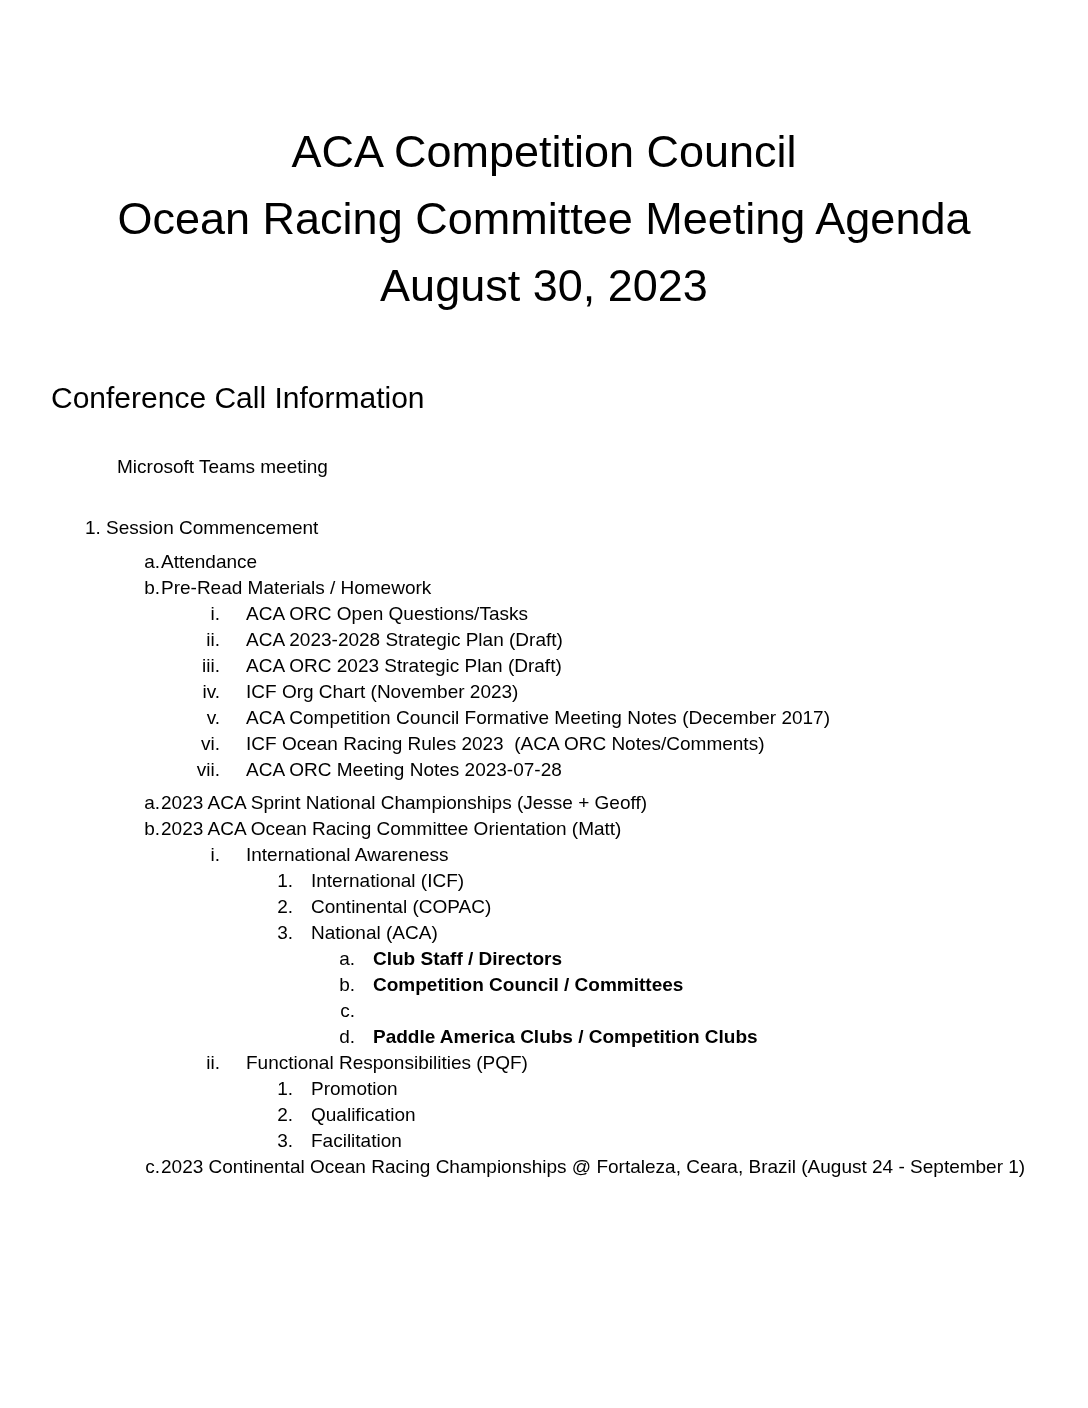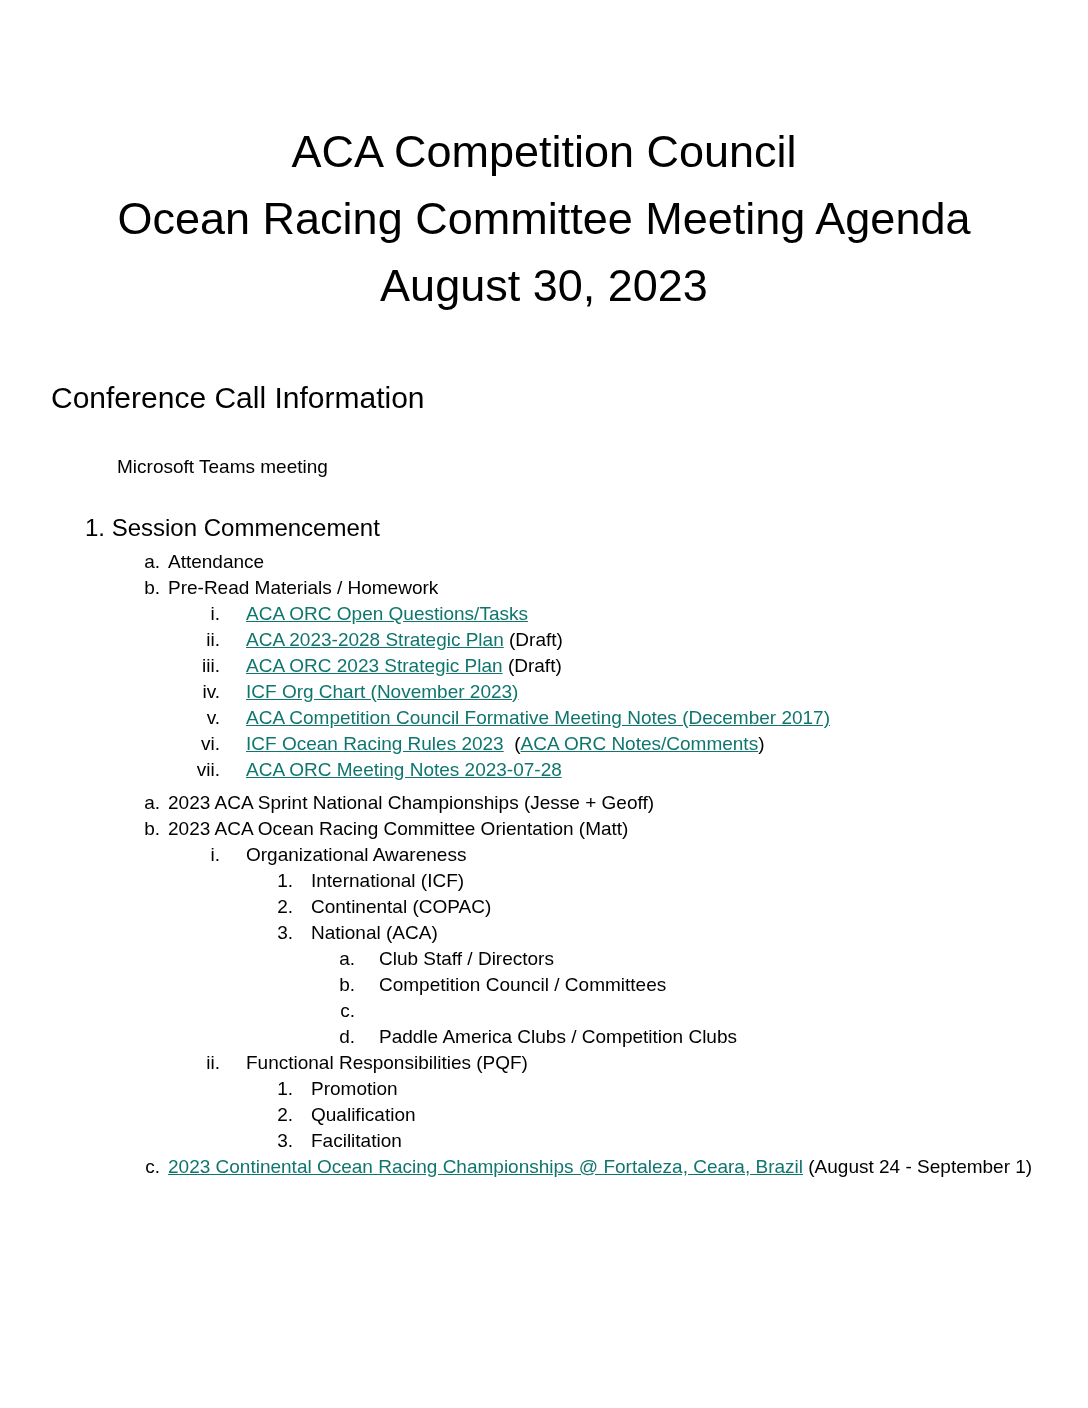--- a/index.html
+++ b/index.html
@@ -29,51 +29,50 @@
     line-height: 37px;
     font-weight: 400;
   }
   .teams-line {
     margin: 38px 8px 0 117px;
     font-size: 19px;
     line-height: 26px;
   }
   .h2 {
     margin: 4px 0 0 85px;
-    font-size: 24px;
+    font-size: 19px;
     line-height: 35px;
     font-weight: 400;
   }
   .h2.first { margin-top: 30px; }
   .h2.second { margin-top: 0; }
   .rows { padding-right: 51px; }
   .rows.s1 { margin-top: 4px; }
   .rows.s2 { margin-top: 7px; }
   .row {
     display: flex;
     font-size: 19px;
     line-height: 26px;
   }
   .m {
     flex: none;
     text-align: right;
     white-space: pre;
   }
   .c { white-space: pre-wrap; }
   .lvl-a  > .m { width: 160px; }
-  .lvl-a  > .c { margin-left: 8px; }
+  .lvl-a  > .c { margin-left: 1px; }
   .lvl-i  > .m { width: 220px; }
   .lvl-i  > .c { margin-left: 26px; }
   .lvl-n  > .m { width: 293px; }
   .lvl-n  > .c { margin-left: 18px; }
   .lvl-a2 > .m { width: 355px; }
-  .lvl-a2 > .c { margin-left: 24px; }
+  .lvl-a2 > .c { margin-left: 18px; font-weight: bold; }
   .link {
-    color: #0f766e;
-    text-decoration: underline;
+    color: #000000;
     cursor: pointer;
   }
 </style>
 </head>
 <body>
 
 <div class="page">
 
   <div class="title-block">
     <div>ACA Competition Council</div>
@@ -132,21 +131,21 @@
     <div class="row lvl-a">
       <span class="m">a.</span>
       <span class="c">2023 ACA Sprint National Championships (Jesse + Geoff)</span>
     </div>
     <div class="row lvl-a">
       <span class="m">b.</span>
       <span class="c">2023 ACA Ocean Racing Committee Orientation (Matt)</span>
     </div>
     <div class="row lvl-i">
       <span class="m">i.</span>
-      <span class="c">Organizational Awareness</span>
+      <span class="c">International Awareness</span>
     </div>
     <div class="row lvl-n">
       <span class="m">1.</span>
       <span class="c">International (ICF)</span>
     </div>
     <div class="row lvl-n">
       <span class="m">2.</span>
       <span class="c">Continental (COPAC)</span>
     </div>
     <div class="row lvl-n">

